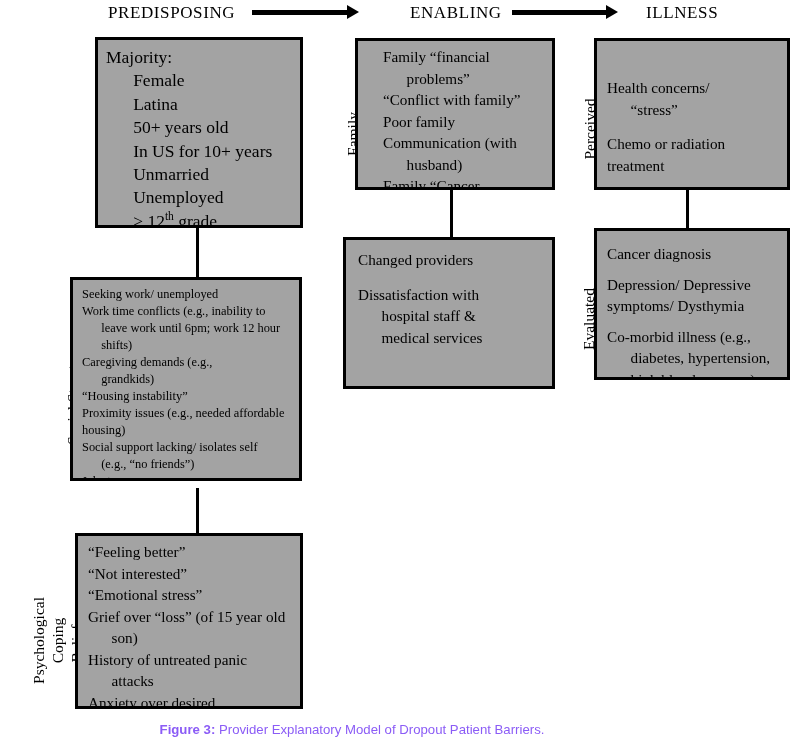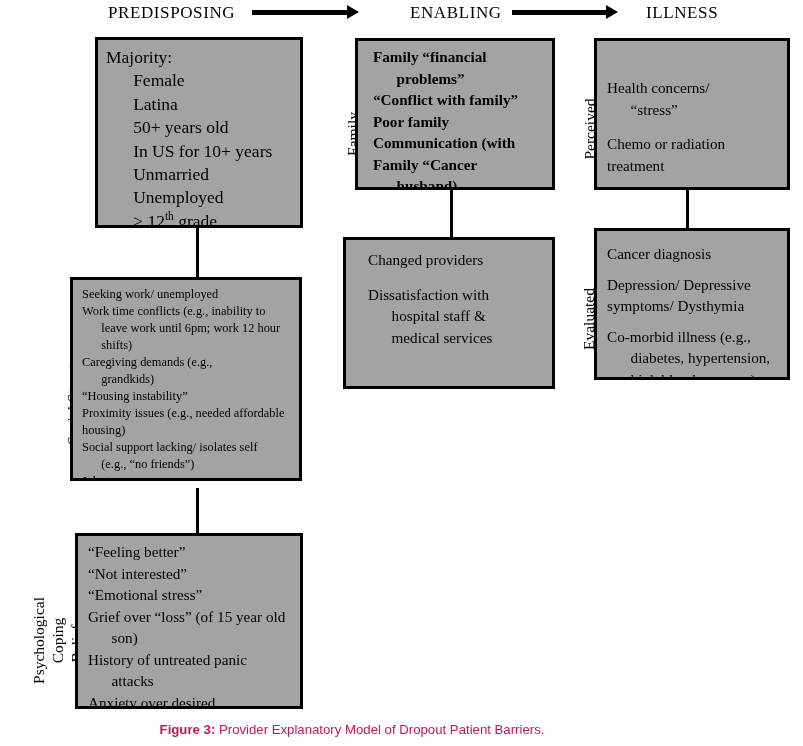--- a/index.html
+++ b/index.html
@@ -113,21 +113,21 @@
 
   
   .caption {
     position: absolute;
     left: 0;
     top: 722px;
     width: 704px;
     text-align: center;
     font-family: "Liberation Sans", "DejaVu Sans", sans-serif;
     font-size: 13.2px;
-    color: #be185d;
+    color: #8b5cf6;
   }
   .caption b { font-weight: bold; }
 </style>
 </head>
 <body>
 
 <div id="page">
 
   <div class="header-row">
     <div class="phase-label" style="left:108px;">PREDISPOSING</div>
@@ -194,36 +194,36 @@
       <div class="line">History of untreated panic</div>
       <div class="line indent1">attacks</div>
       <div class="line">Anxiety over desired</div>
 
     </div>
   </div>
 
   <div class="vlabel" style="left:288px; top:125px; width:130px;">Family</div>
 
   <div class="box t-md" style="left:355px; top:38px; width:200px; height:152px;">
-    <div class="box-inner" style="padding:5px 15px;font-weight:bold;">
+    <div class="box-inner" style="padding:5px 25px;">
       <div class="line">Family “financial</div>
       <div class="line indent1">problems”</div>
       <div class="line">“Conflict with family”</div>
       <div class="line">Poor family</div>
       <div class="line">Communication (with</div>
+      <div class="line indent1">husband)</div>
       <div class="line">Family “Cancer</div>
-      <div class="line indent1">husband)</div>
 
     </div>
   </div>
 
   <div class="vlabel" style="left:288px; top:328px; width:130px;">Community</div>
 
   <div class="box t-md" style="left:343px; top:237px; width:212px; height:152px;">
-    <div class="box-inner" style="padding:9px 22px;">
+    <div class="box-inner" style="padding:9px 12px;">
       <div class="line">Changed providers</div>
       <div class="gap"></div>
       <div class="line">Dissatisfaction with</div>
       <div class="line indent1">hospital staff &amp;</div>
       <div class="line indent1">medical services</div>
     </div>
   </div>
 
   <div class="vlabel" style="left:525px; top:120px; width:130px;">Perceived</div>
 

